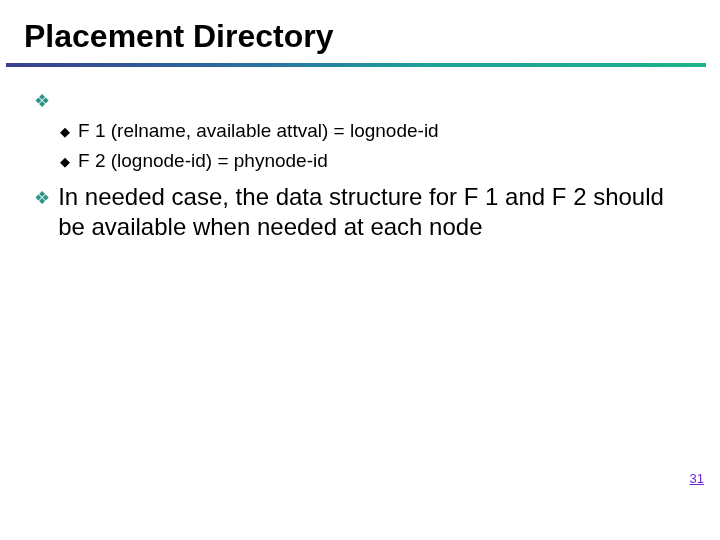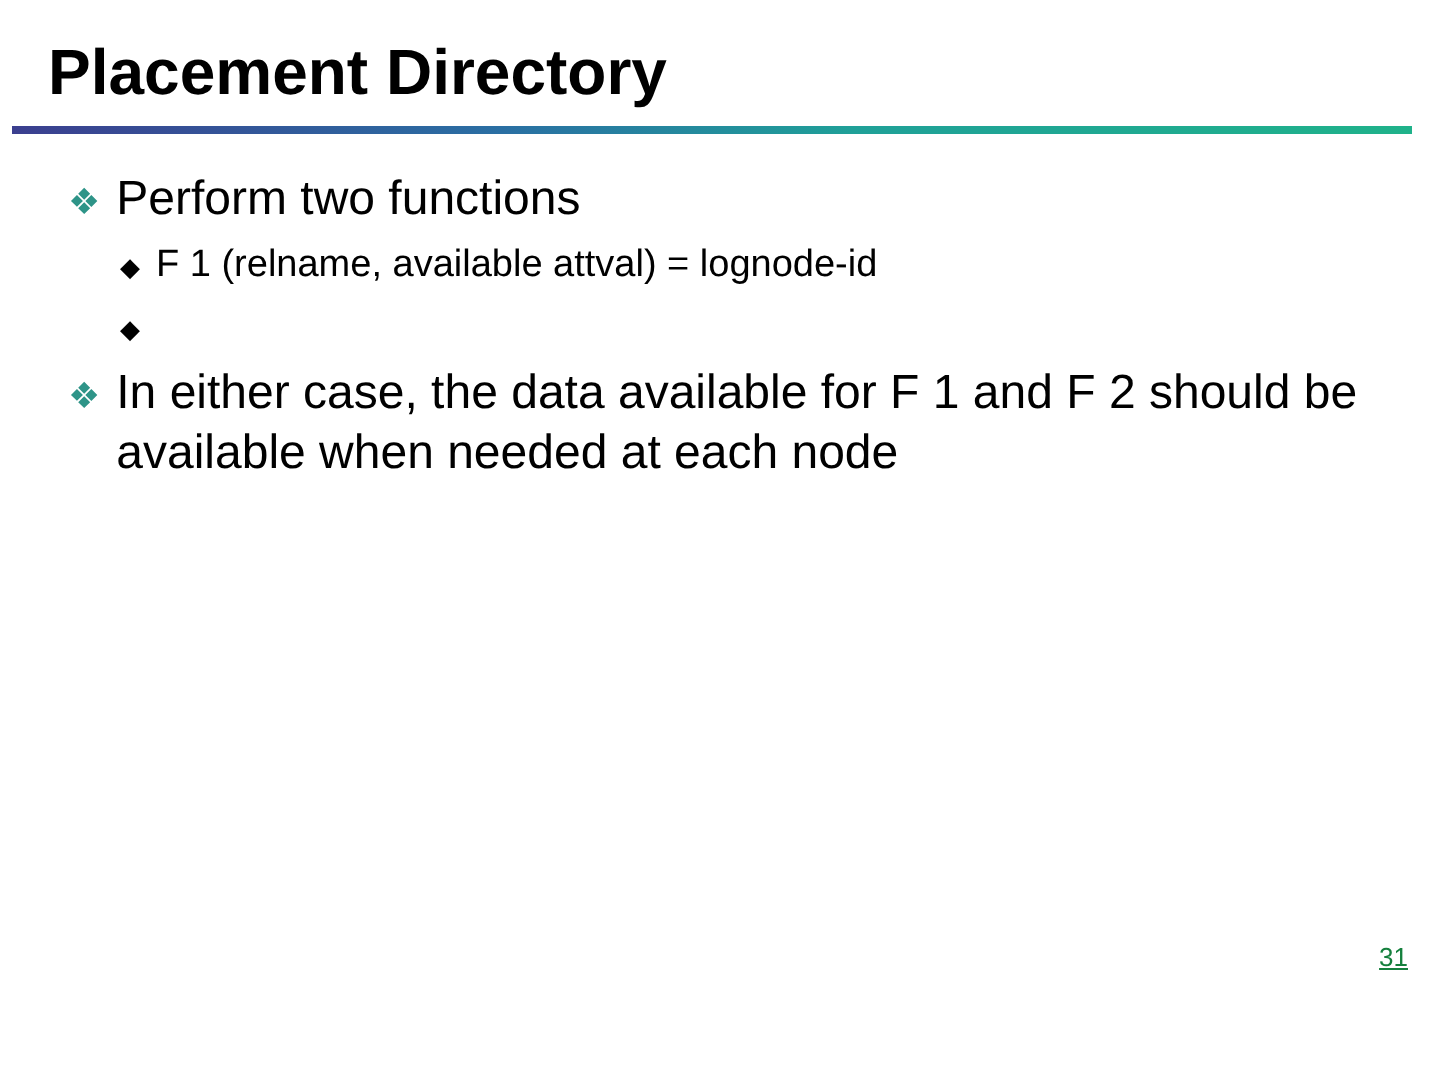--- a/index.html
+++ b/index.html
@@ -64,52 +64,54 @@
     margin-right: 8px;
     margin-top: 5px;
     flex: 0 0 auto;
   }
   .fvar { }
   .pagenum {
     position: absolute;
     right: 16px;
     bottom: 10px;
     font-size: 13px;
-    color: #15803d;
+    color: #6d28d9;
     text-decoration: underline;
   }
 </style>
 </head>
 <body>
 <div class="slide">
 
   <div class="title">Placement Directory</div>
   <div class="rule"></div>
 
   <div class="content">
 
     <div class="l1">
       <span class="bullet">❖</span>
-      <span>Perform two functions</span>
     </div>
 
     <div class="l2">
       <span class="bullet">◆</span>
       <span>
         <span class="fvar">F 1</span><span> (relname, available attval) = lognode-id</span>
       </span>
     </div>
 
     <div class="l2">
       <span class="bullet">◆</span>
+      <span>
+        <span class="fvar">F 2</span><span> (lognode-id) = phynode-id</span>
+      </span>
     </div>
 
     <div class="l1">
       <span class="bullet">❖</span>
       <span>
-        <span>In either case, the data available for </span><span class="fvar">F 1</span><span> and </span><span class="fvar">F 2</span><span> should be available when needed at each node</span>
+        <span>In needed case, the data structure for </span><span class="fvar">F 1</span><span> and </span><span class="fvar">F 2</span><span> should be available when needed at each node</span>
       </span>
     </div>
 
   </div>
 
   <div class="pagenum">31</div>
 </div>
 
 </body></html>

